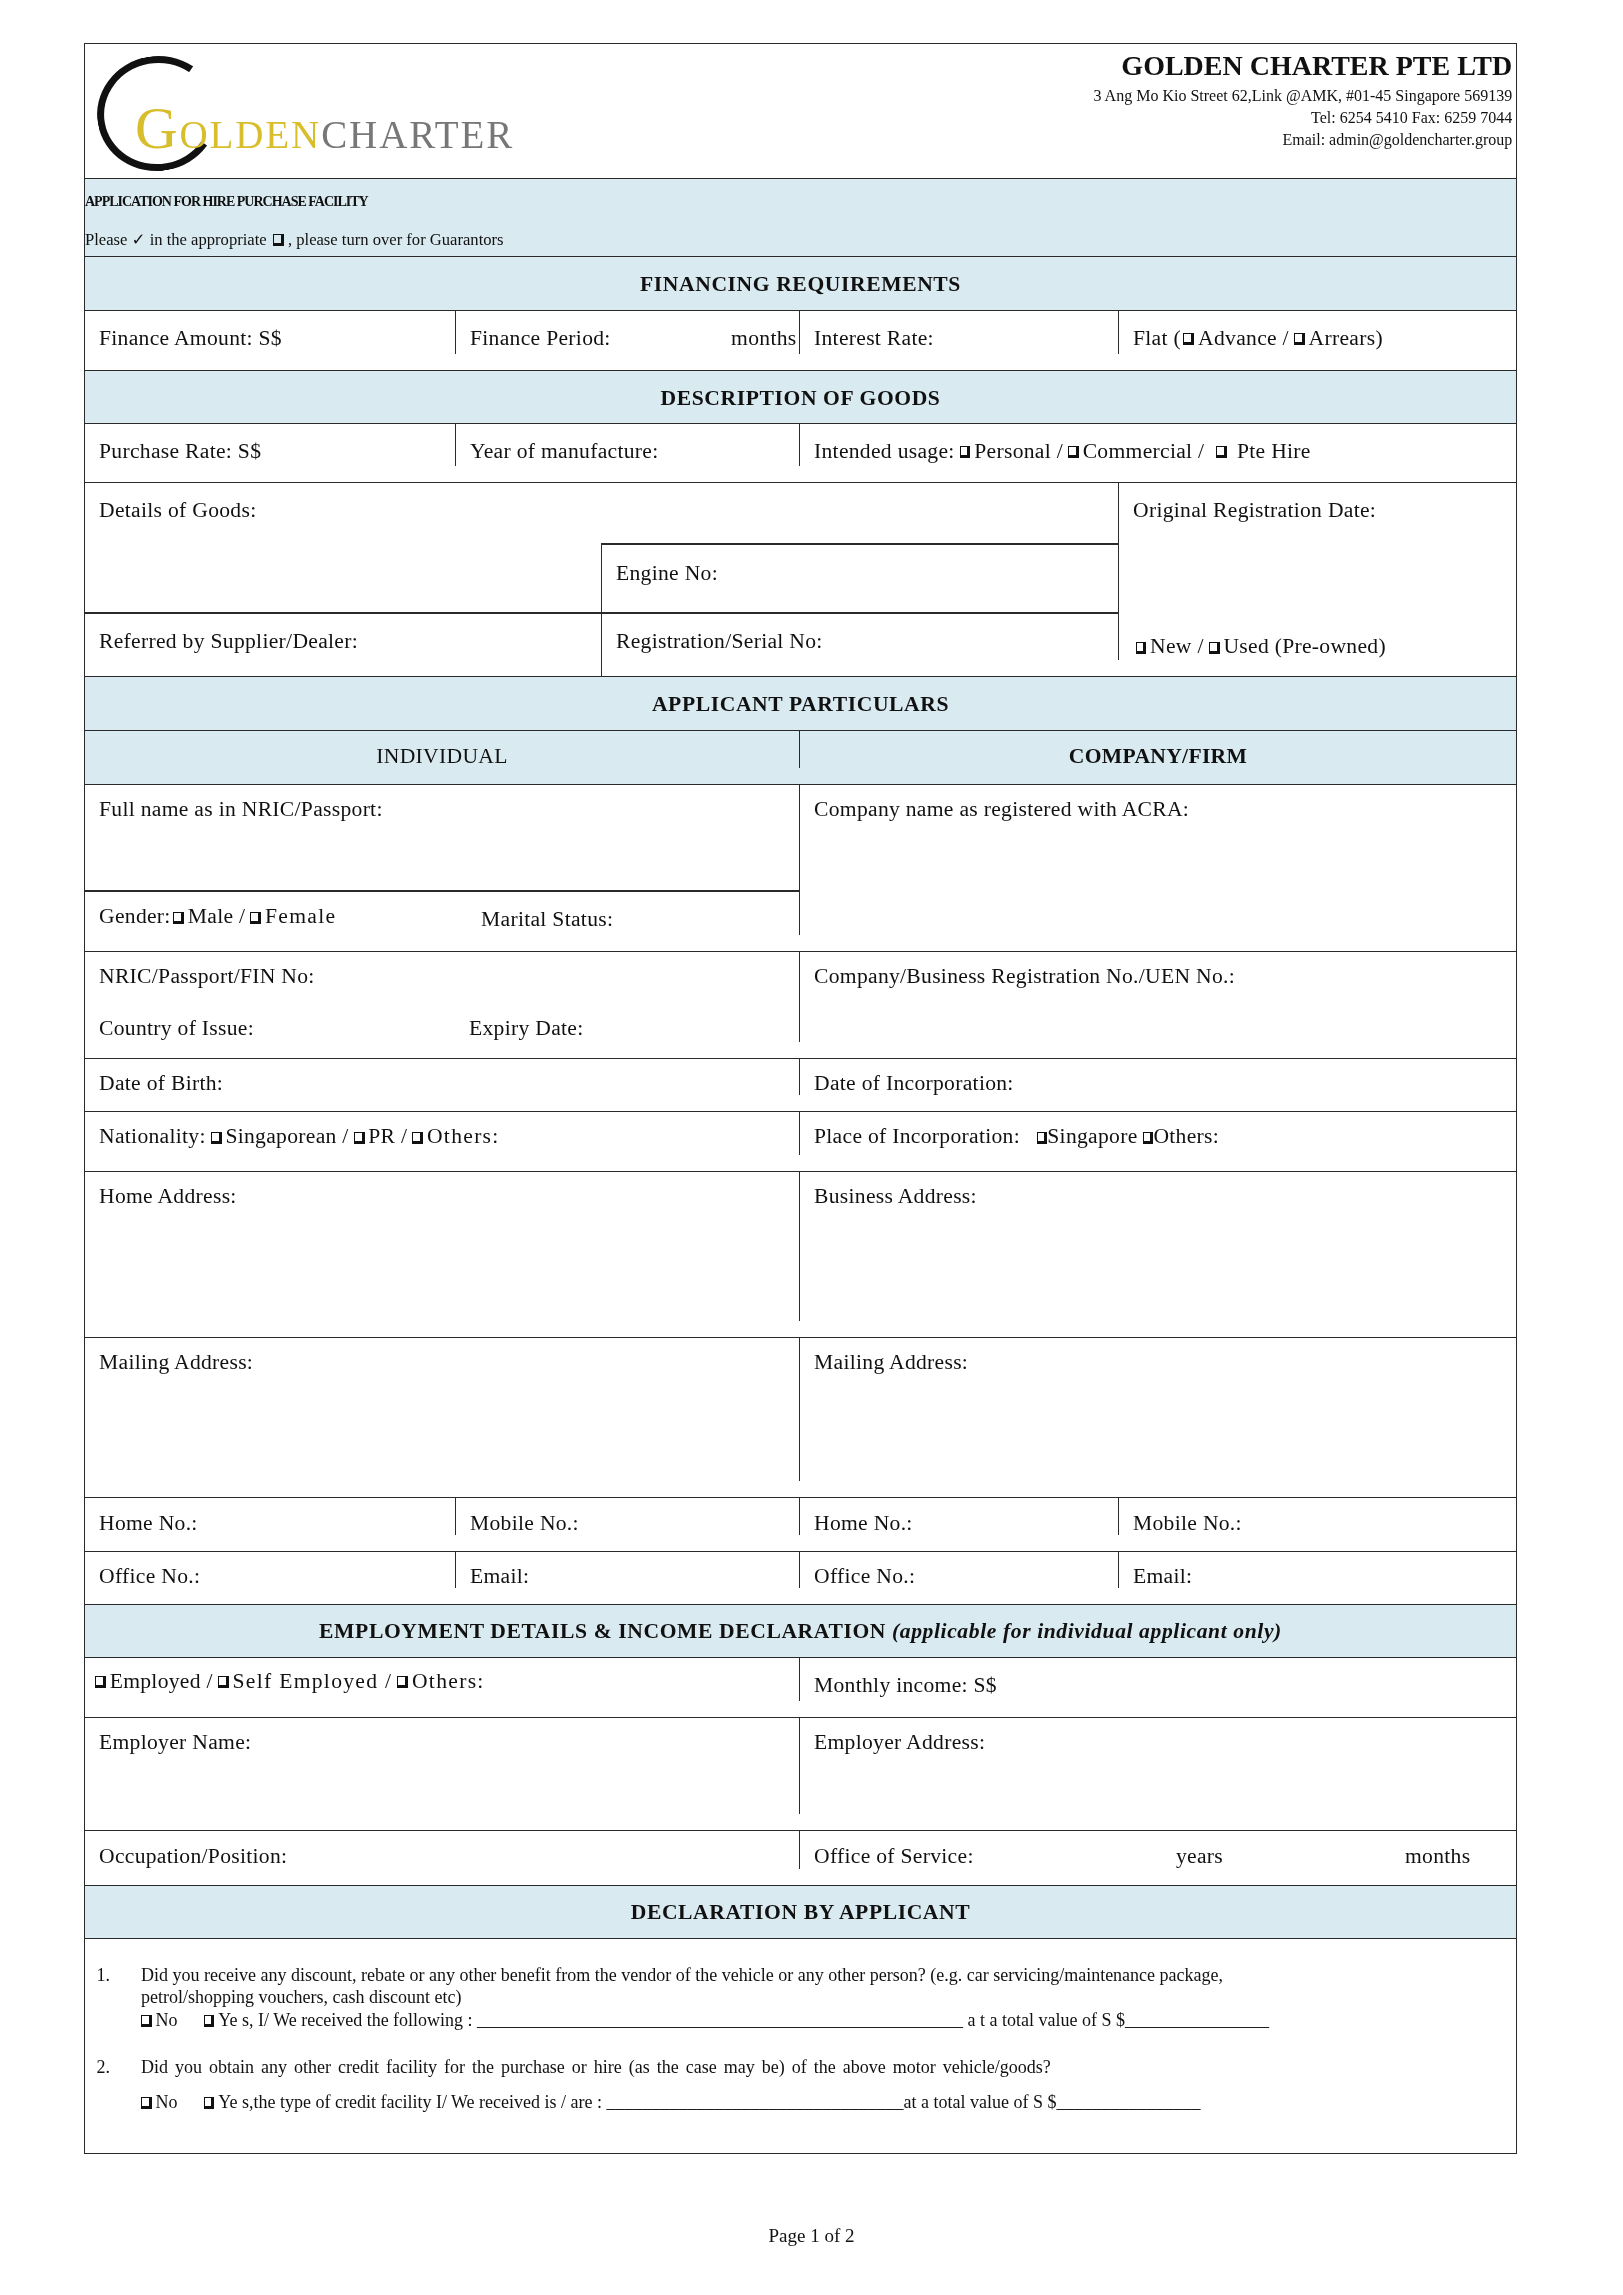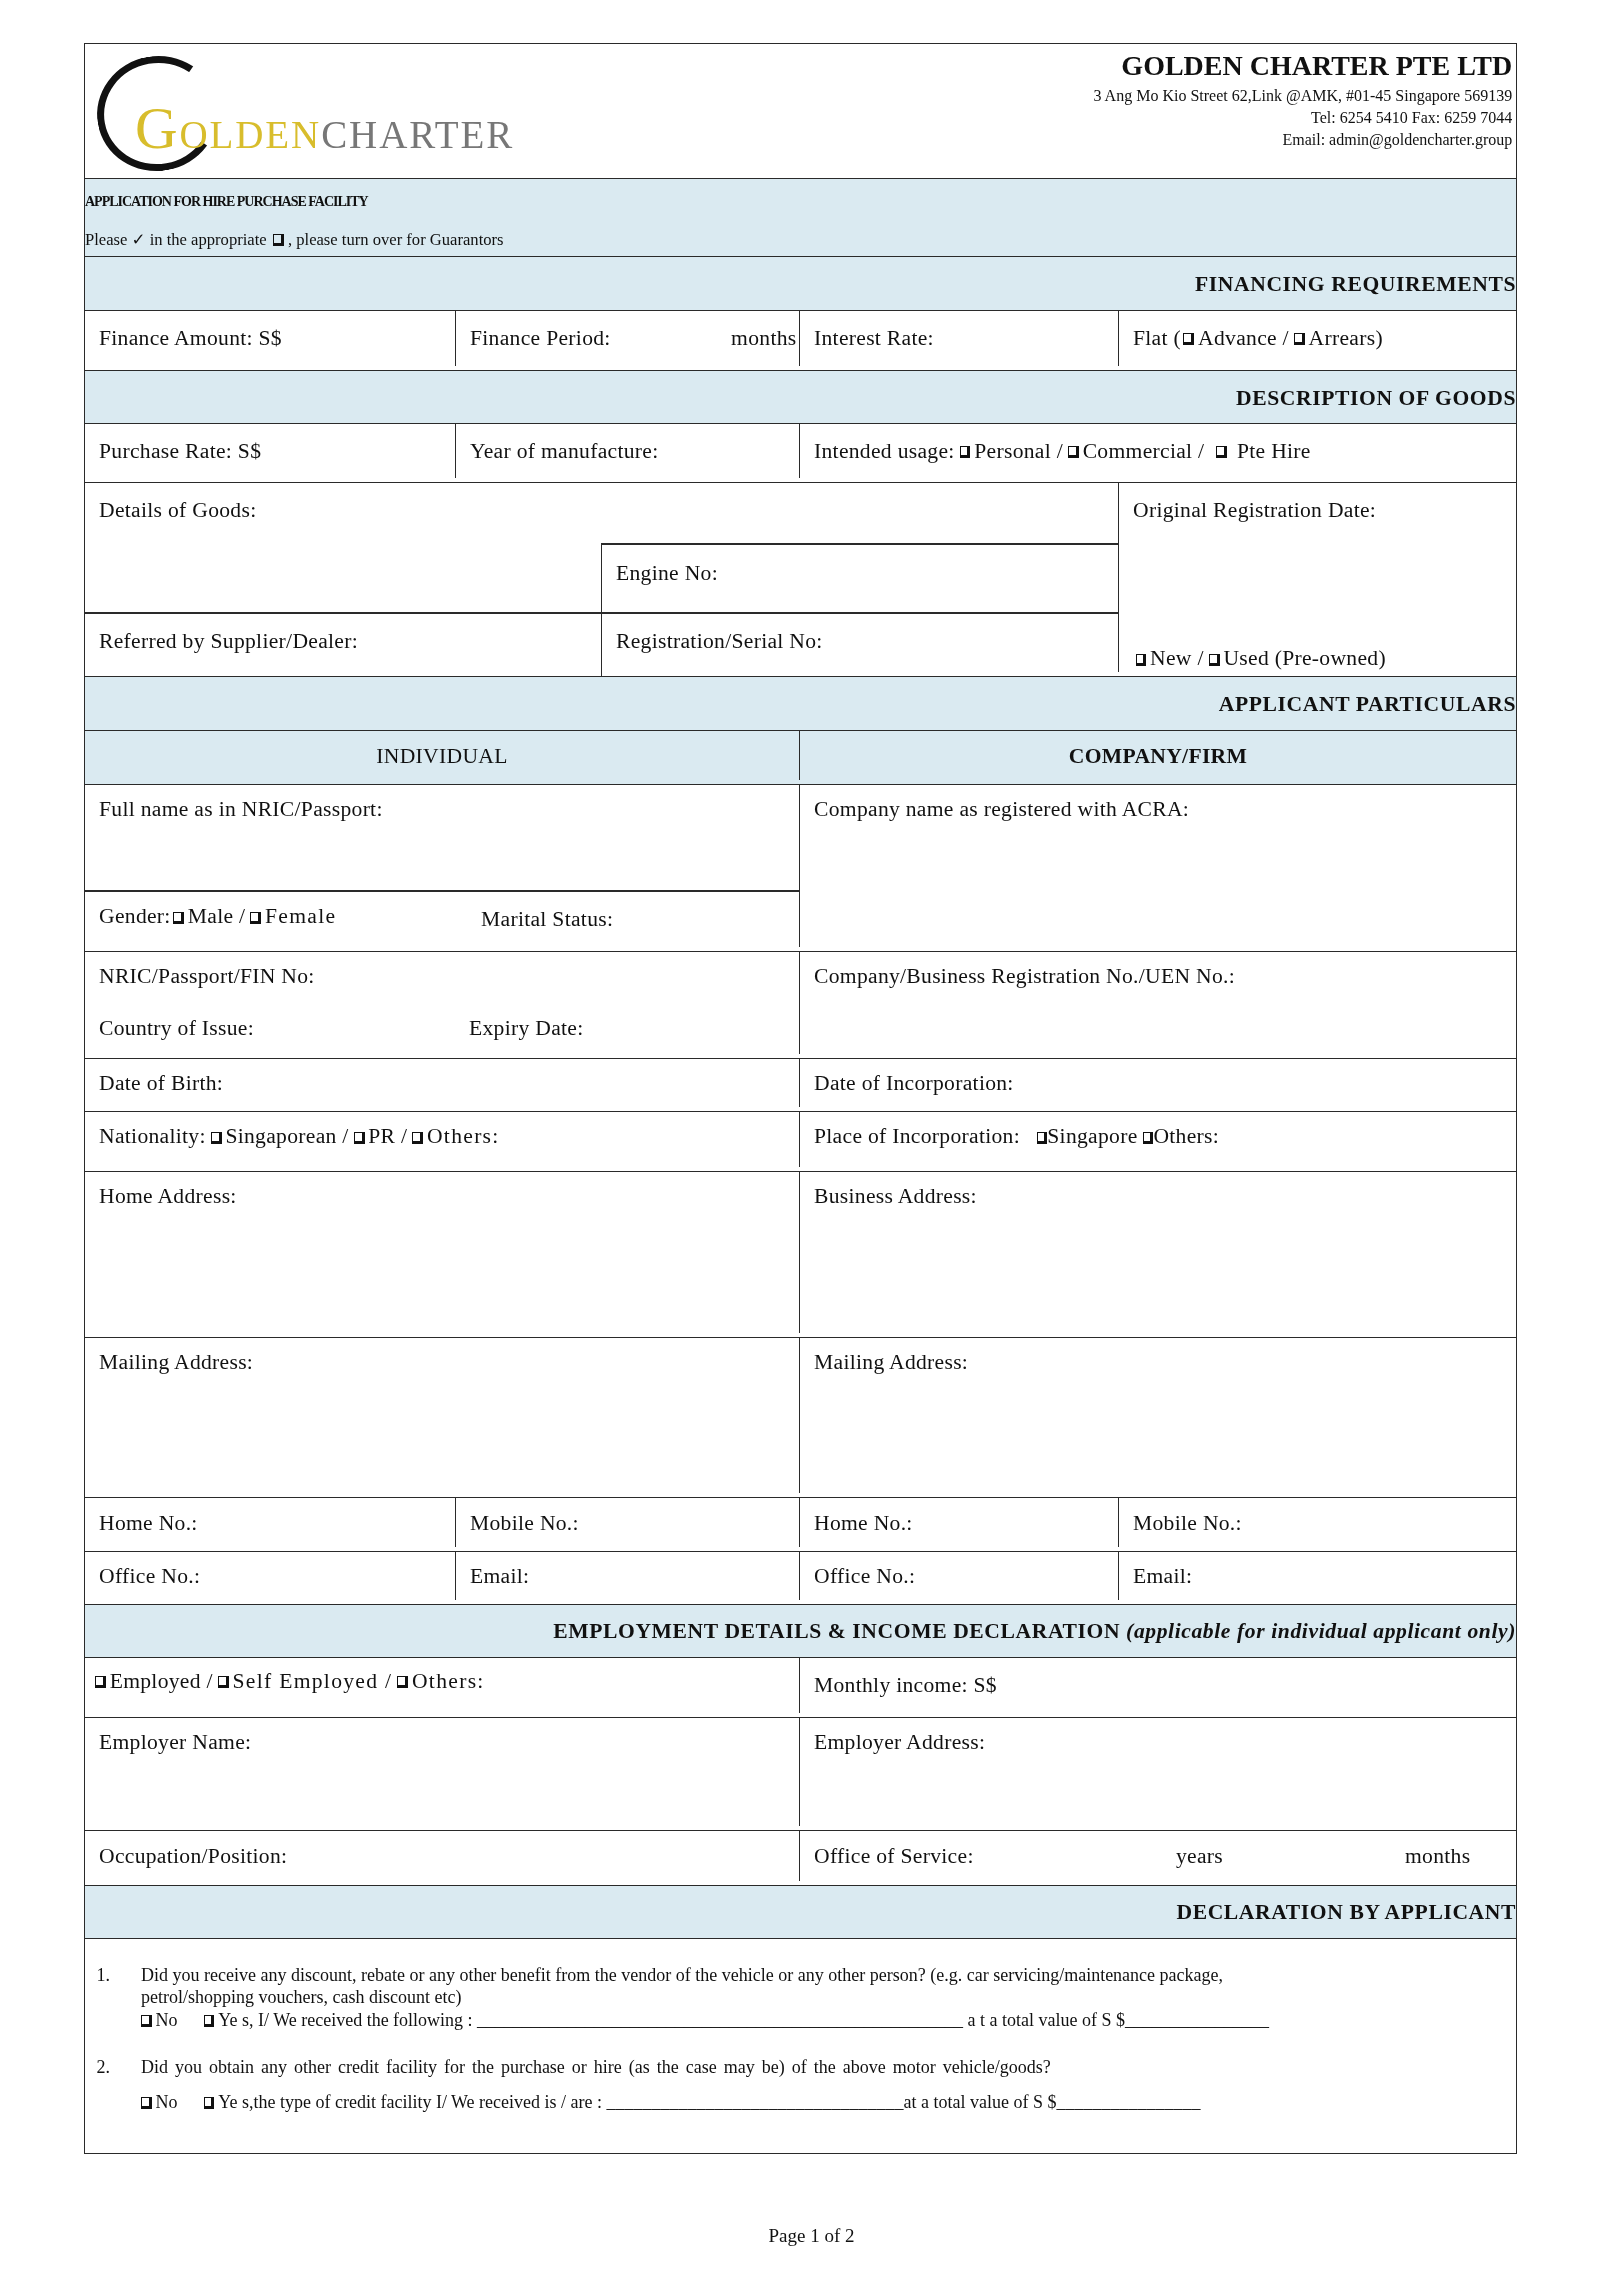--- a/index.html
+++ b/index.html
@@ -1,24 +1,24 @@
 <!DOCTYPE html>
 <html style="font-size:10.2px"><head>
 <meta charset="utf-8">
 <style>
   html, body { margin:0; padding:0; background:#ffffff; }
   body { width:1623px; height:2295px; position:relative; font-family:"Liberation Serif", "DejaVu Serif", serif; color:#111; }
   .form { position:absolute; left:84px; top:43px; width:1433px; border:1.9px solid #2a2a2a; box-sizing:border-box; }
   .row { position:relative; border-top:1.9px solid #2a2a2a; box-sizing:border-box; }
   .row.first { border-top:none; }
   .shade { background:#daeaf1; }
-  .cell { position:absolute; top:0; bottom:4px; box-sizing:border-box; padding:0 14px; border-left:1.3px solid #2a2a2a; }
+  .cell { position:absolute; top:0; bottom:16px; box-sizing:border-box; padding:0 14px; border-left:1.3px solid #2a2a2a; }
   .cell.nob { border-left:none; }
   .lbl { font-size:21.6px; letter-spacing:0.3px; line-height:1; white-space:nowrap; }
-  .sec-title { position:absolute; left:0; right:0; text-align:right; font-weight:bold; font-size:21.6px; letter-spacing:0.6px; }
+  .sec-title { position:absolute; left:0; right:0; text-align:center; font-weight:bold; font-size:21.6px; letter-spacing:0.6px; }
   .box { display:inline-block; width:10.8px; height:12px; border:1.3px solid #111; border-right-width:3.2px; border-bottom-width:3.2px; vertical-align:-0.6px; margin:0 3.8px 0 2.5px; box-sizing:border-box; }
   .hbar { position:absolute; height:1.9px; background:#2a2a2a; }
   .abs { position:absolute; }
   
   .hdr { height:134px; }
   .logo-arc { position:absolute; left:11.5px; top:11.5px; width:121px; height:115px; border:7.6px solid #111; border-right-color:transparent; border-radius:50%; transform:rotate(-10deg); box-sizing:border-box; }
   .logo-text { position:absolute; left:50px; top:50px; font-size:39px; letter-spacing:1.9px; white-space:nowrap; font-family:"Liberation Serif", serif; }
   .logo-G { color:#d8bd2c; font-size:59px; }
   .logo-gold { color:#d8bd2c; }
   .logo-grey { color:#777; }

